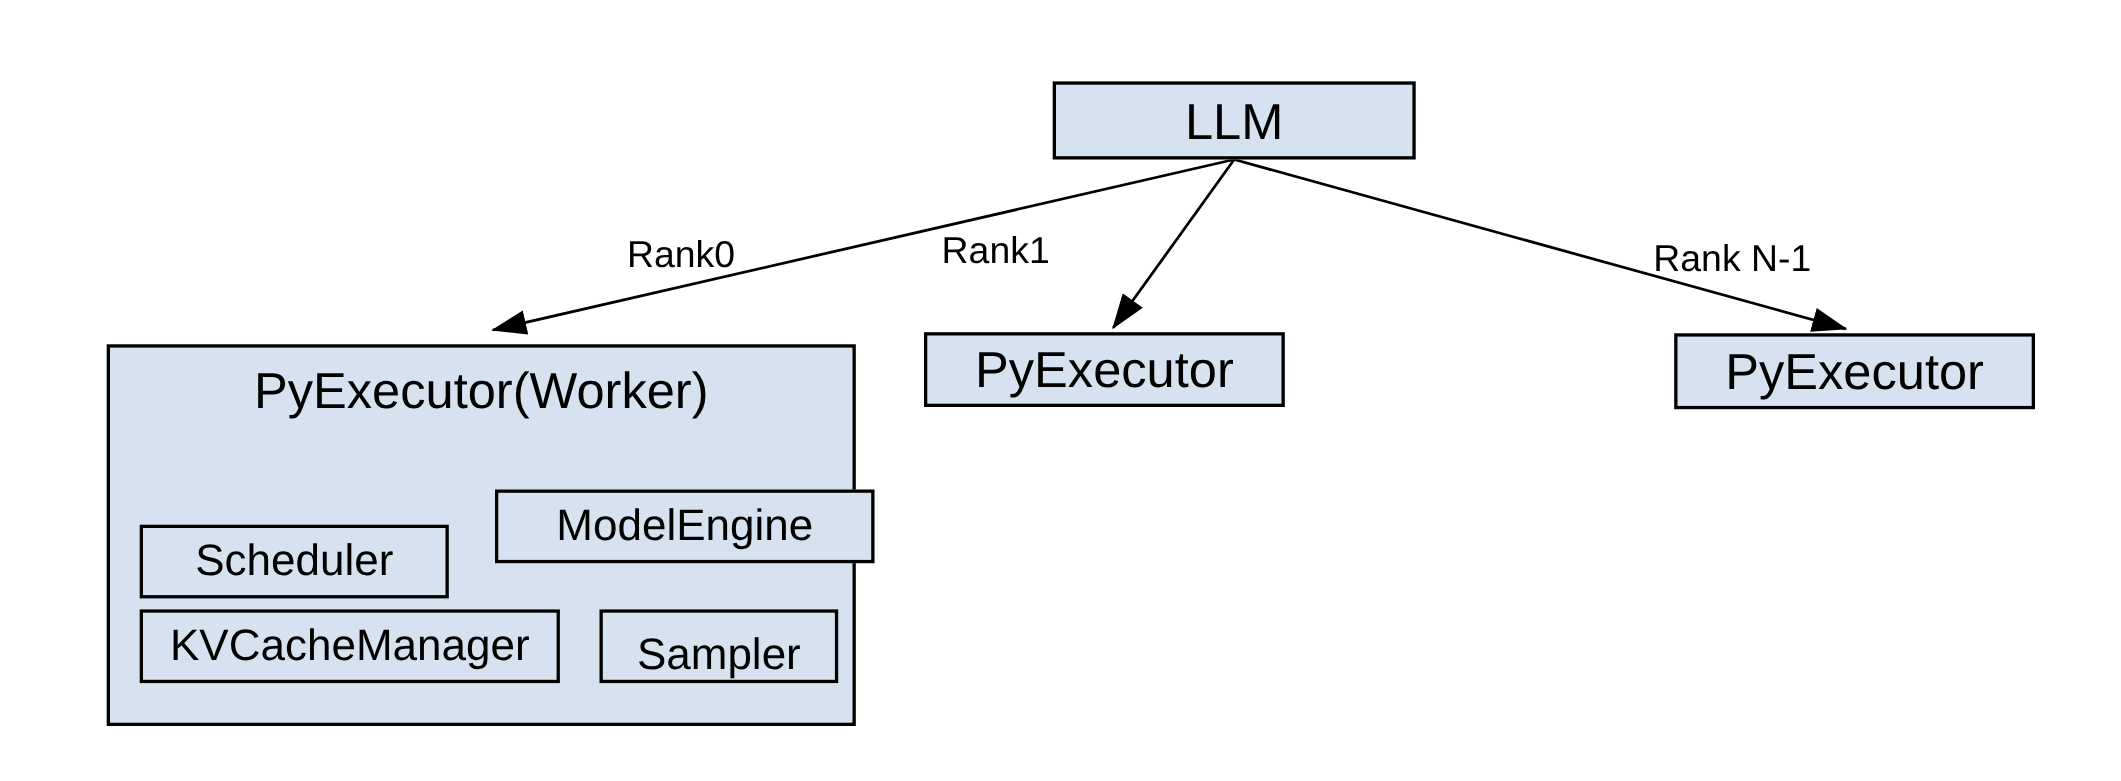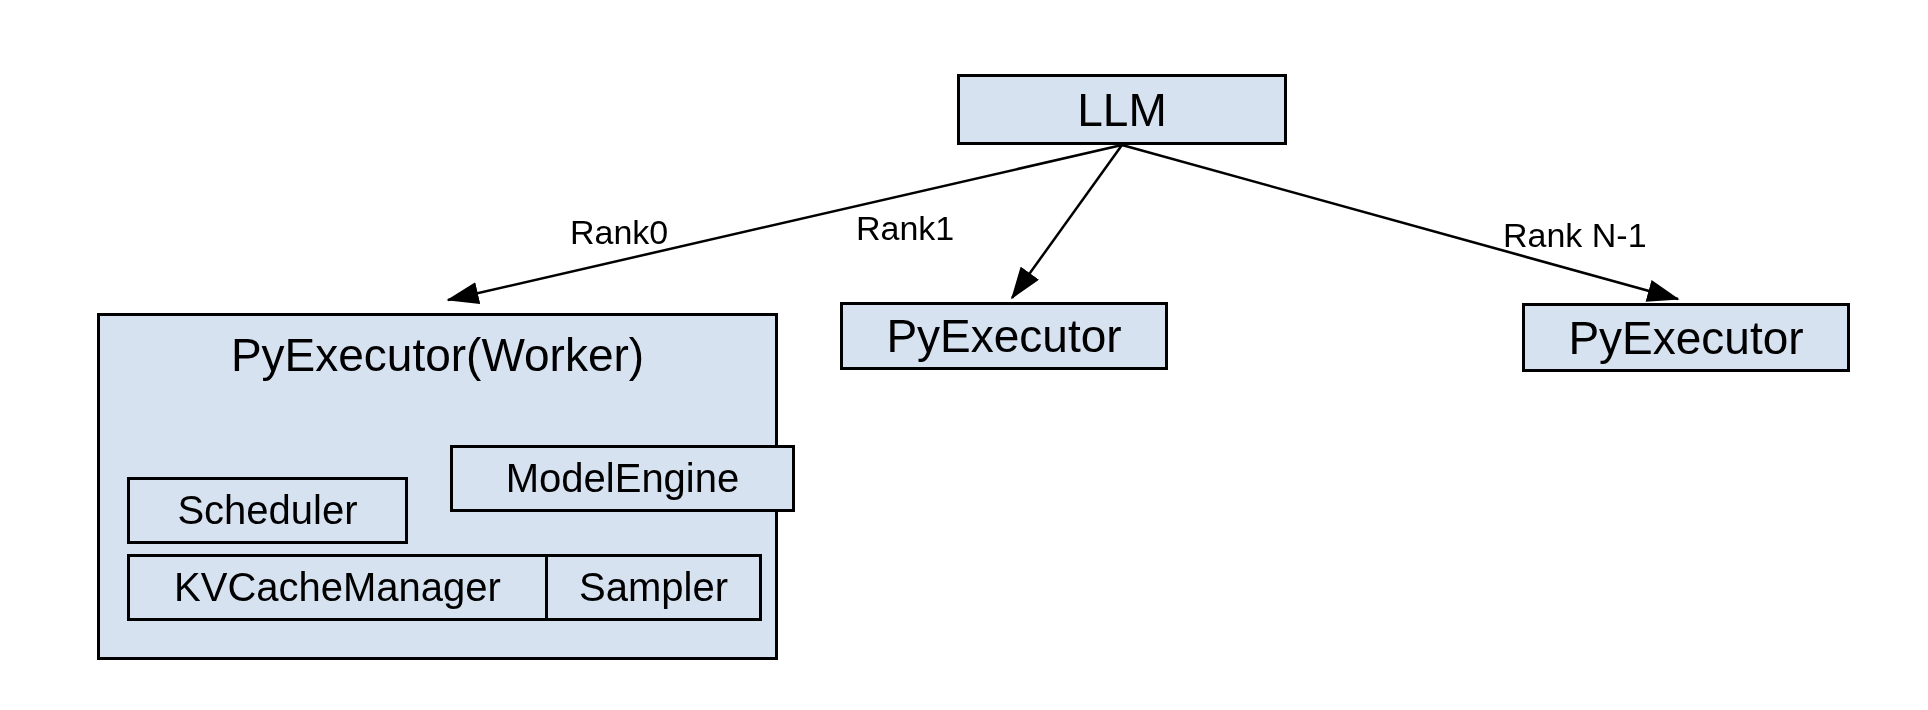--- a/index.html
+++ b/index.html
@@ -72,22 +72,22 @@
     line-height: 1.1;
     white-space: nowrap;
   }
   
   .llm-node        { left: 957px;  top: 74px;  width: 330px; height: 71px; }
   .worker-node     { left: 97px;   top: 313px; width: 681px; height: 347px; }
   .exec-mid-node   { left: 840px;  top: 302px; width: 328px; height: 68px; }
   .exec-right-node { left: 1522px; top: 303px; width: 328px; height: 69px; }
   .child-scheduler { left: 27px;  top: 129px; width: 281px; height: 67px; margin-top: 32px; }
   .child-engine    { left: 350px; top: 129px; width: 345px; height: 67px; }
-  .child-kvcache   { left: 27px;  top: 238px; width: 421px; height: 67px; }
-  .child-sampler   { left: 445px; top: 238px; width: 217px; height: 67px; }
+  .child-kvcache   { left: 27px;  top: 238px; width: 382px; height: 67px; }
+  .child-sampler   { left: 445px; top: 238px; width: 217px; height: 67px; align-items: flex-end; }
   .label-rank0 { left: 570px;  top: 214px; }
   .label-rank1 { left: 856px;  top: 210px; }
   .label-rankn { left: 1503px; top: 217px; }
 </style>
 </head>
 <body>
 
 <div class="canvas">
 
   <svg class="edges-svg" viewBox="0 0 1928 710" xmlns="http://www.w3.org/2000/svg">

